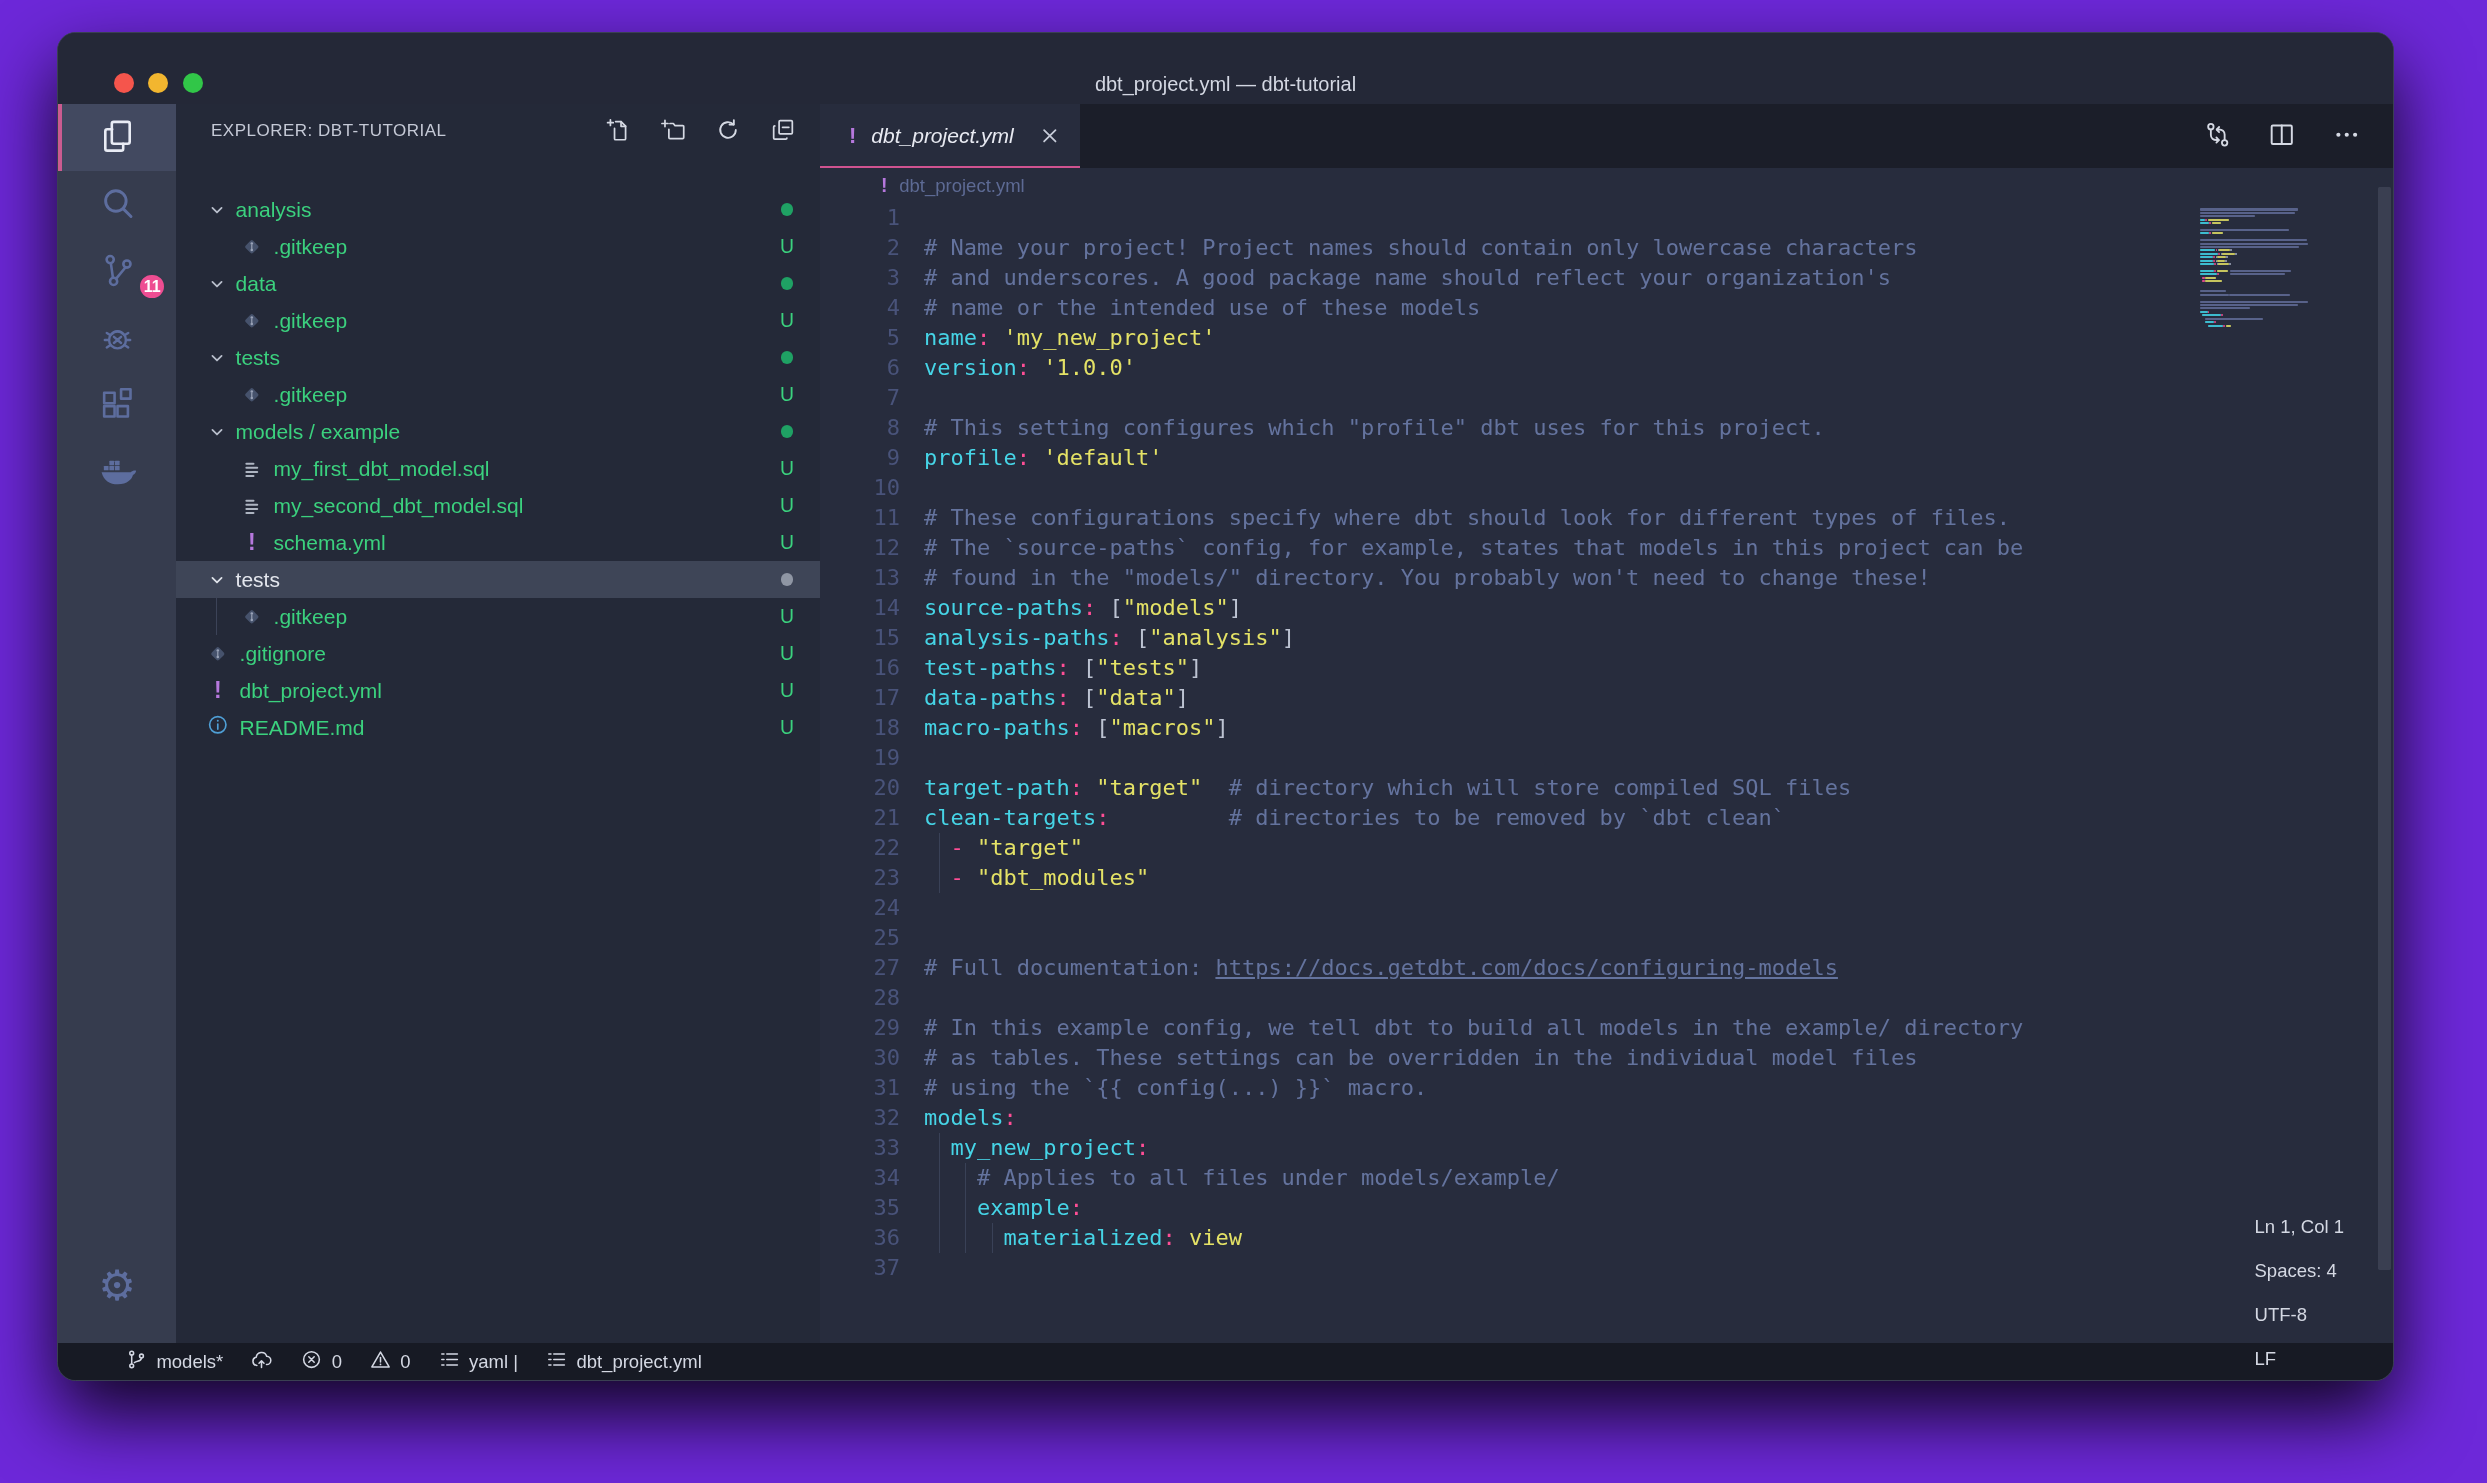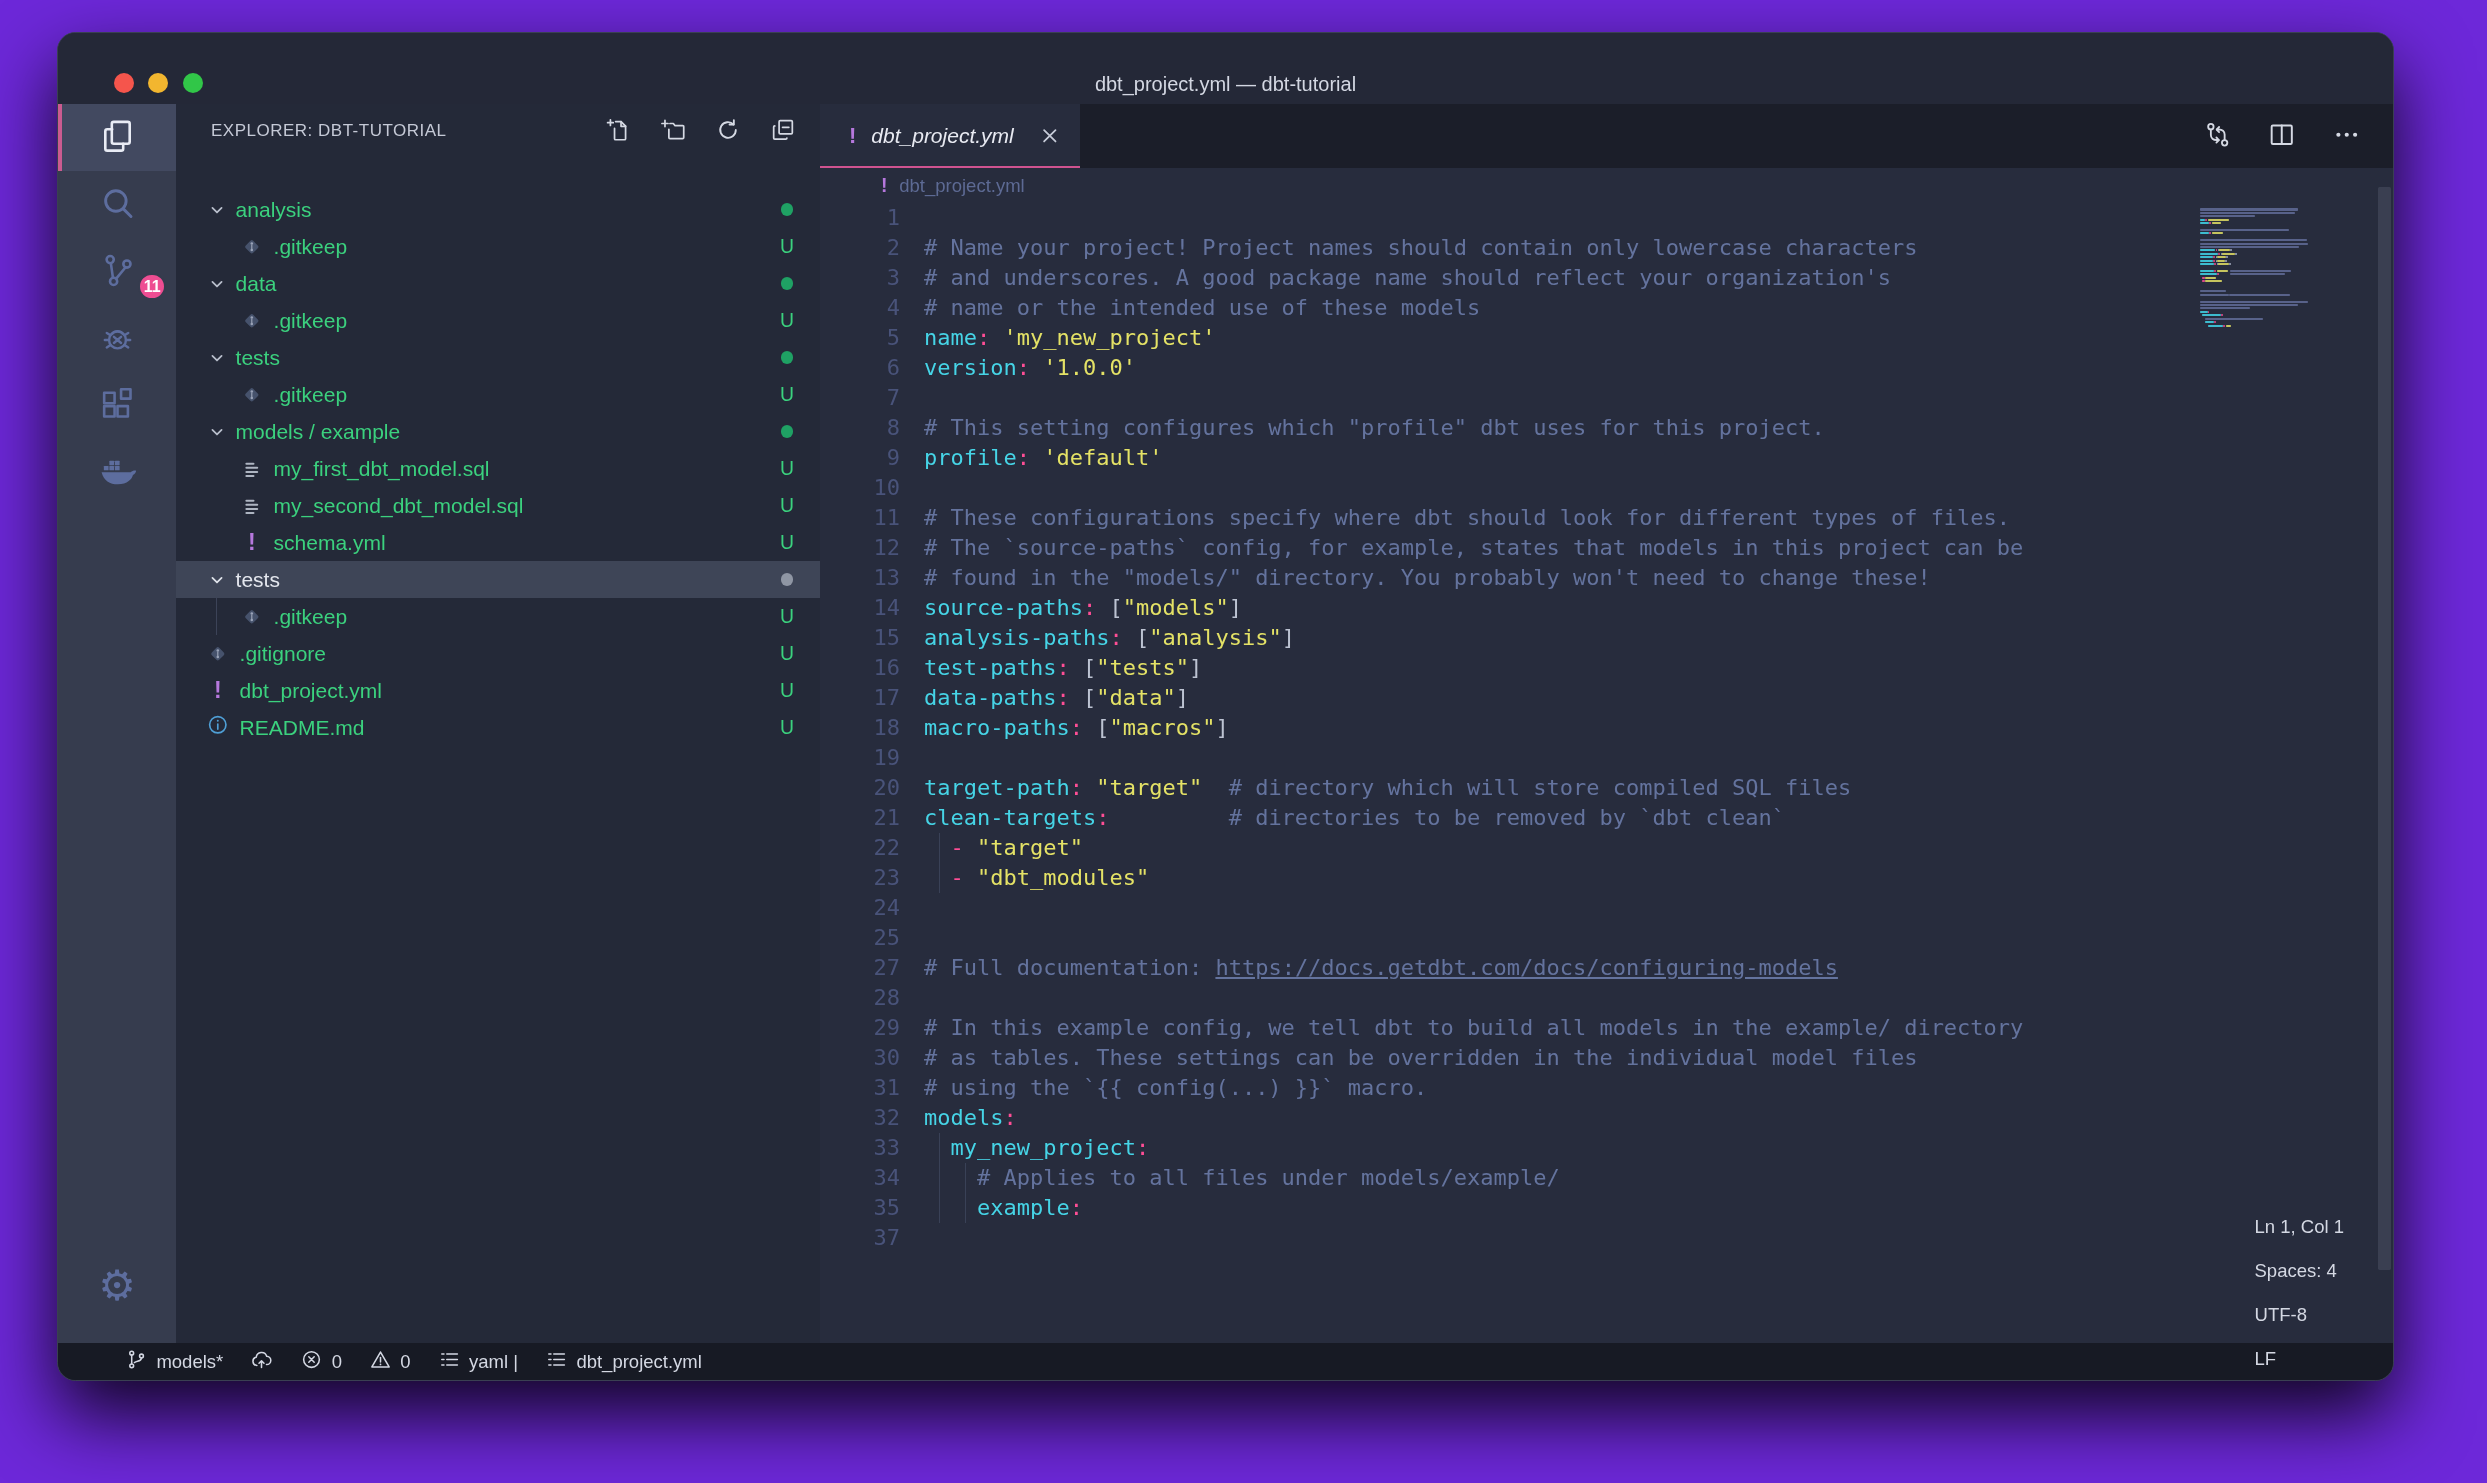--- a/index.html
+++ b/index.html
@@ -379,20 +379,21 @@
           <div class="cl"><span class="ln">25</span><span class="ct"></span></div>
           <div class="cl"><span class="ln">27</span><span class="ct"><span class="tc"># Full documentation: </span><span class="tu">https://docs.getdbt.com/docs/configuring-models</span></span></div>
           <div class="cl"><span class="ln">28</span><span class="ct"></span></div>
           <div class="cl"><span class="ln">29</span><span class="ct"><span class="tc"># In this example config, we tell dbt to build all models in the example/ directory</span></span></div>
           <div class="cl"><span class="ln">30</span><span class="ct"><span class="tc"># as tables. These settings can be overridden in the individual model files</span></span></div>
           <div class="cl"><span class="ln">31</span><span class="ct"><span class="tc"># using the `{{ config(...) }}` macro.</span></span></div>
           <div class="cl"><span class="ln">32</span><span class="ct"><span class="tk">models</span><span class="tp">:</span></span></div>
           <div class="cl"><span class="ln">33</span><span class="cg" style="left:119px"></span><span class="ct"><span class="tt">  </span><span class="tk">my_new_project</span><span class="tp">:</span></span></div>
           <div class="cl"><span class="ln">34</span><span class="cg" style="left:119px"></span><span class="cg" style="left:145px"></span><span class="ct"><span class="tt">    </span><span class="tc"># Applies to all files under models/example/</span></span></div>
           <div class="cl"><span class="ln">35</span><span class="cg" style="left:119px"></span><span class="cg" style="left:145px"></span><span class="ct"><span class="tt">    </span><span class="tk">example</span><span class="tp">:</span></span></div>
+          <div class="cl"><span class="ln">36</span><span class="cg" style="left:119px"></span><span class="cg" style="left:145px"></span><span class="cg" style="left:172px"></span><span class="ct"><span class="tt">      </span><span class="tk">materialized</span><span class="tp">:</span><span class="tt"> </span><span class="ts">view</span></span></div>
           <div class="cl"><span class="ln">37</span><span class="ct"></span></div>
         </div>
       <div class="minimap" id="minimap">
           <span class="mm-seg" style="left: 11.8px; top: 3.4px; width: 98px; background: rgb(88, 98, 138);"></span>
           <span class="mm-seg" style="left: 11.8px; top: 6.8px; width: 95px; background: rgb(88, 98, 138);"></span>
           <span class="mm-seg" style="left: 11.8px; top: 10.2px; width: 55px; background: rgb(88, 98, 138);"></span>
           <span class="mm-seg" style="left: 11.8px; top: 13.7px; width: 5.2px; background: rgb(61, 188, 207);"></span>
           <span class="mm-seg" style="left: 17px; top: 13.7px; width: 1.7px; background: rgb(216, 72, 138);"></span>
           <span class="mm-seg" style="left: 19.6px; top: 13.7px; width: 21px; background: rgb(198, 196, 94);"></span>
           <span class="mm-seg" style="left: 11.8px; top: 17px; width: 9.1px; background: rgb(61, 188, 207);"></span>

